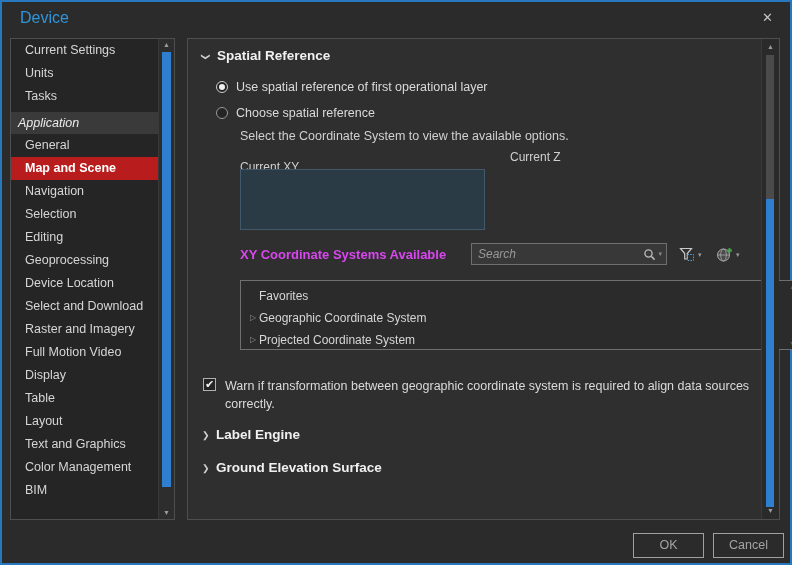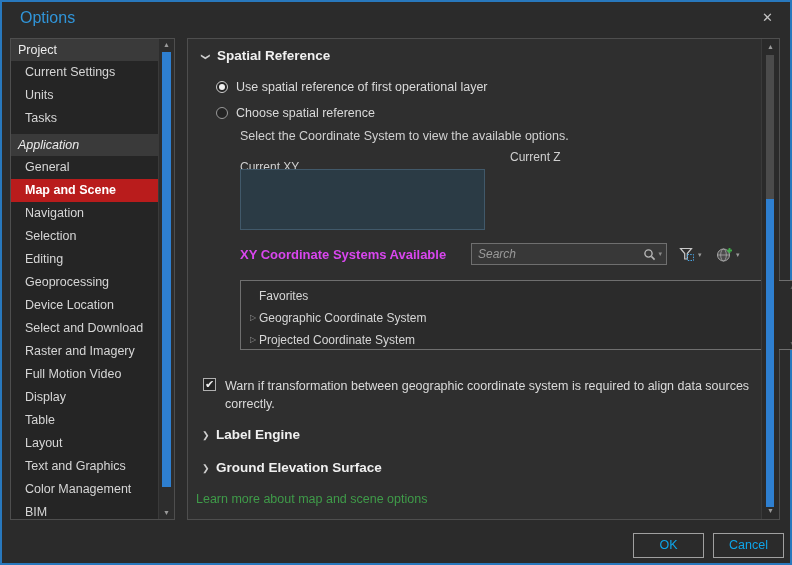--- a/index.html
+++ b/index.html
@@ -66,37 +66,36 @@
   .tree-arrow.none{visibility:hidden;}
   .tb-arrow{position:absolute;right:2px;font-size:7px;color:#5f5f5f;}
   .warn-row{position:absolute;left:15px;top:338px;width:552px;display:flex;gap:9px;}
   .checkbox{width:13px;height:13px;border:1px solid #b0b0b0;background:#242424;box-sizing:border-box;
     color:#f0f0f0;font-size:11px;line-height:11px;text-align:center;flex:0 0 auto;margin-top:1px;}
   .warn-text{font-size:12.5px;color:#dadada;line-height:1.45;}
   .collapsed-sec{position:absolute;left:14px;display:flex;align-items:center;gap:4px;cursor:pointer;}
   .learn-link{position:absolute;left:8px;top:453px;font-size:12.5px;color:#3f9b49;cursor:pointer;}
   
   .btn{position:absolute;top:531px;width:71px;height:25px;background:#2b2b2b;border:1px solid #a0a0a0;
-    box-sizing:border-box;color:#0ea5e9;font-size:12.5px;text-align:center;line-height:23px;cursor:pointer;}
+    box-sizing:border-box;color:#a3a3a3;font-size:12.5px;text-align:center;line-height:23px;cursor:pointer;}
   
   .icon-svg{display:block;}
 </style>
 </head>
 <body>
 
 <div class="dialog">
 
   <div class="titlebar">
-    <div class="title">Options</div>
+    <div class="title">Device</div>
     <div class="close">✕</div>
   </div>
 
   <div class="sidebar">
     <div class="side-list">
-      <div class="side-header">Project</div>
       <div class="side-item">Current Settings</div>
       <div class="side-item">Units</div>
       <div class="side-item">Tasks</div>
       <div class="side-header gap">Application</div>
       <div class="side-item">General</div>
       <div class="side-item selected">Map and Scene</div>
       <div class="side-item">Navigation</div>
       <div class="side-item">Selection</div>
       <div class="side-item">Editing</div>
       <div class="side-item">Geoprocessing</div>
@@ -200,21 +199,20 @@
 
     <div class="collapsed-sec" style="top:388px;">
       <span class="chev">❯</span>
       <span class="sec-title">Label Engine</span>
     </div>
     <div class="collapsed-sec" style="top:421px;">
       <span class="chev">❯</span>
       <span class="sec-title">Ground Elevation Surface</span>
     </div>
 
-    <div class="learn-link">Learn more about map and scene options</div>
 
     <div class="main-scroll">
       <div class="sb-arrow" style="top:2px;left:1px;">▲</div>
       <div class="seg-gray"></div>
       <div class="seg-blue"></div>
       <div class="sb-arrow" style="bottom:2px;left:1px;">▼</div>
     </div>
   </div>
 
   <div class="btn" style="left:631px;">OK</div>

